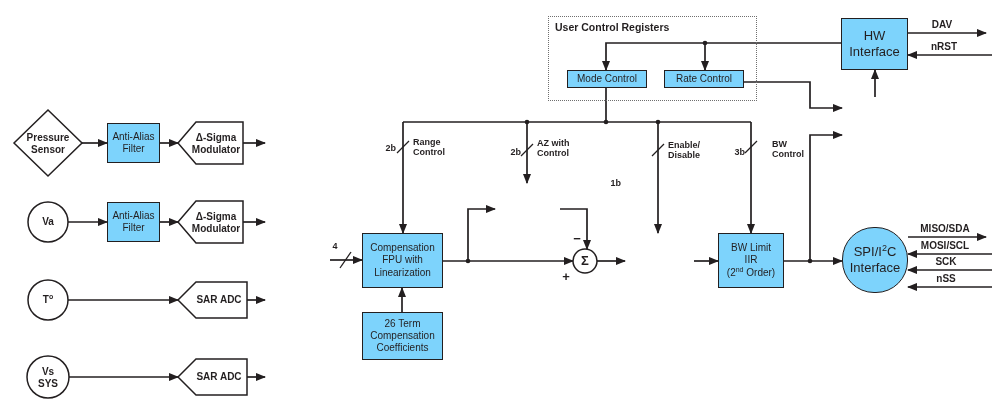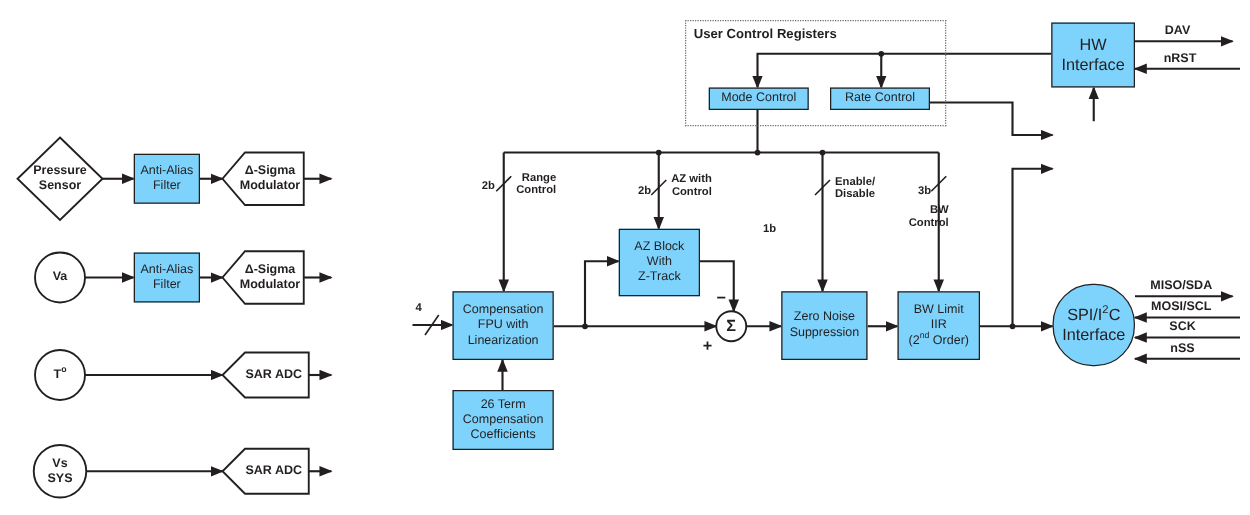--- a/index.html
+++ b/index.html
@@ -19,21 +19,21 @@
     display:flex; align-items:center; justify-content:center; text-align:center;
     font-size:10px; font-weight:400; line-height:1.22; white-space:pre-line;
     box-sizing:border-box;
   }
   .dashedbox{
     position:absolute; border:1.5px dotted #6f6f6f; background:transparent;
     box-sizing:border-box;
   }
   .lbl{position:absolute; font-weight:600; white-space:pre-line; line-height:1.15;}
   .cc{transform:translate(-50%,-50%); text-align:center;}
-  .lc{transform:translate(0,-50%); text-align:right;}
+  .lc{transform:translate(0,-50%); text-align:left;}
   .rc{transform:translate(-100%,-50%); text-align:right;}
   .fs10{font-size:10px;}
   .fs9{font-size:9px;}
   .big{font-size:13px;}
   .sig{font-size:10px; font-weight:700;}
   .sign{font-size:13px; font-weight:700;}
   .title{font-size:10.5px; font-weight:700;}
   sup{font-size:7px; vertical-align:super; line-height:0;}
 </style>
 </head>
@@ -124,25 +124,20 @@
   <div class="node" style="left:107px;top:123px;width:53px;height:40px;"><span>Anti-Alias
 Filter</span></div>
   <div class="node" style="left:107px;top:202px;width:53px;height:40px;"><span>Anti-Alias
 Filter</span></div>
   <div class="node" style="left:362px;top:233px;width:81px;height:55px;"><span>Compensation
 FPU with
 Linearization</span></div>
   <div class="node" style="left:362px;top:312px;width:81px;height:48px;"><span>26 Term
 Compensation
 Coefficients</span></div>
-  <div class="node" style="left:495px;top:183px;width:65px;height:54px;"><span>AZ Block
-With
-Z-Track</span></div>
-  <div class="node" style="left:625px;top:233px;width:69px;height:55px;"><span>Zero Noise
-Suppression</span></div>
   <div class="node" style="left:718px;top:233px;width:66px;height:55px;">
     <span><span>BW Limit</span>
 <span>IIR</span>
 <span>(2</span><sup>nd</sup><span> Order)</span></span>
   </div>
   <div class="node big" style="left:842px;top:227px;width:66px;height:66px;border-radius:32px;">
     <span><span>SPI/I</span><sup style="font-size:9px;">2</sup><span>C</span>
 <span>Interface</span></span>
   </div>
   <div class="node big" style="left:841px;top:18px;width:67px;height:52px;"><span>HW
@@ -170,21 +165,21 @@
   <div class="lbl rc fs9" style="left:396px;top:148px;">2b</div>
   <div class="lbl lc fs9" style="left:413px;top:147px;">Range
 Control</div>
   <div class="lbl rc fs9" style="left:521px;top:152px;">2b</div>
   <div class="lbl lc fs9" style="left:537px;top:148px;">AZ with
 Control</div>
   <div class="lbl rc fs9" style="left:621px;top:154px;margin-top:29px;">1b</div>
   <div class="lbl lc fs9" style="left:668px;top:150px;">Enable/
 Disable</div>
   <div class="lbl rc fs9" style="left:745px;top:152px;">3b</div>
-  <div class="lbl lc fs9" style="left:727px;top:149px;margin-top:24px;">BW
+  <div class="lbl lc fs9" style="left:772px;top:149px;">BW
 Control</div>
 
   <div class="lbl cc sig" style="left:942px;top:25px;">DAV</div>
   <div class="lbl cc sig" style="left:944px;top:47px;">nRST</div>
   <div class="lbl cc sig" style="left:945px;top:229px;">MISO/SDA</div>
   <div class="lbl cc sig" style="left:945px;top:246px;">MOSI/SCL</div>
   <div class="lbl cc sig" style="left:946px;top:262px;">SCK</div>
   <div class="lbl cc sig" style="left:946px;top:279px;">nSS</div>
 
 </div>

